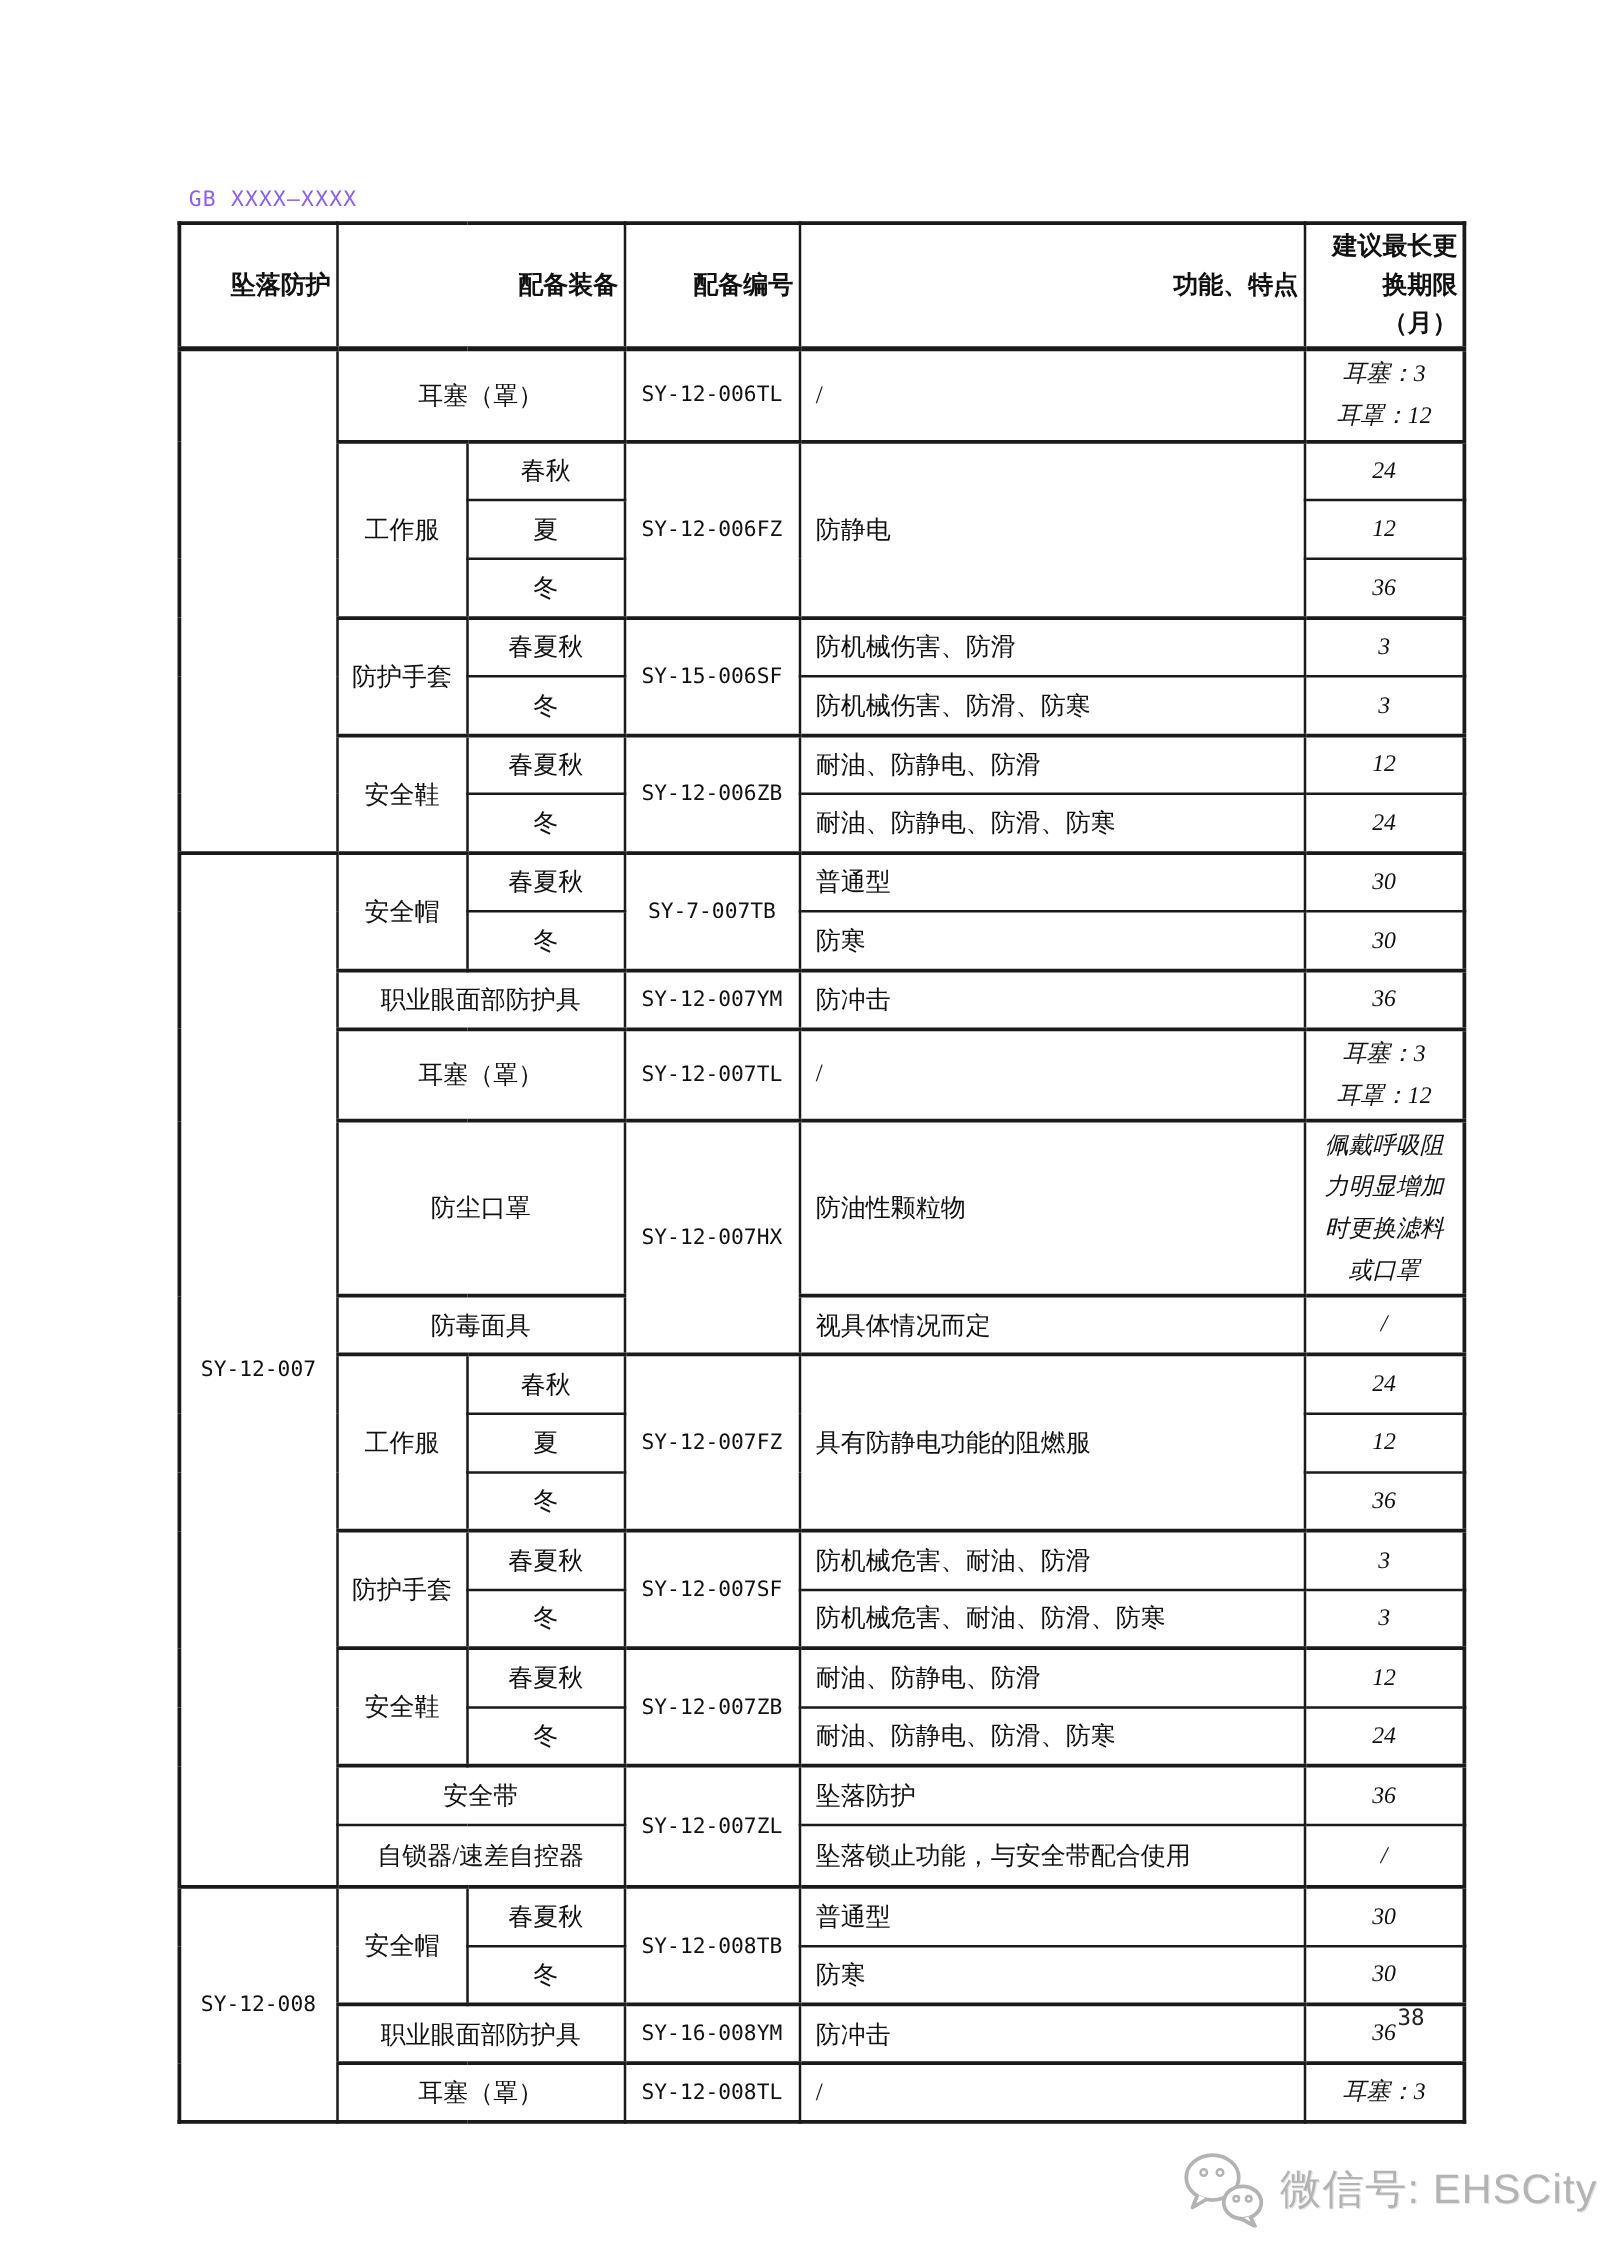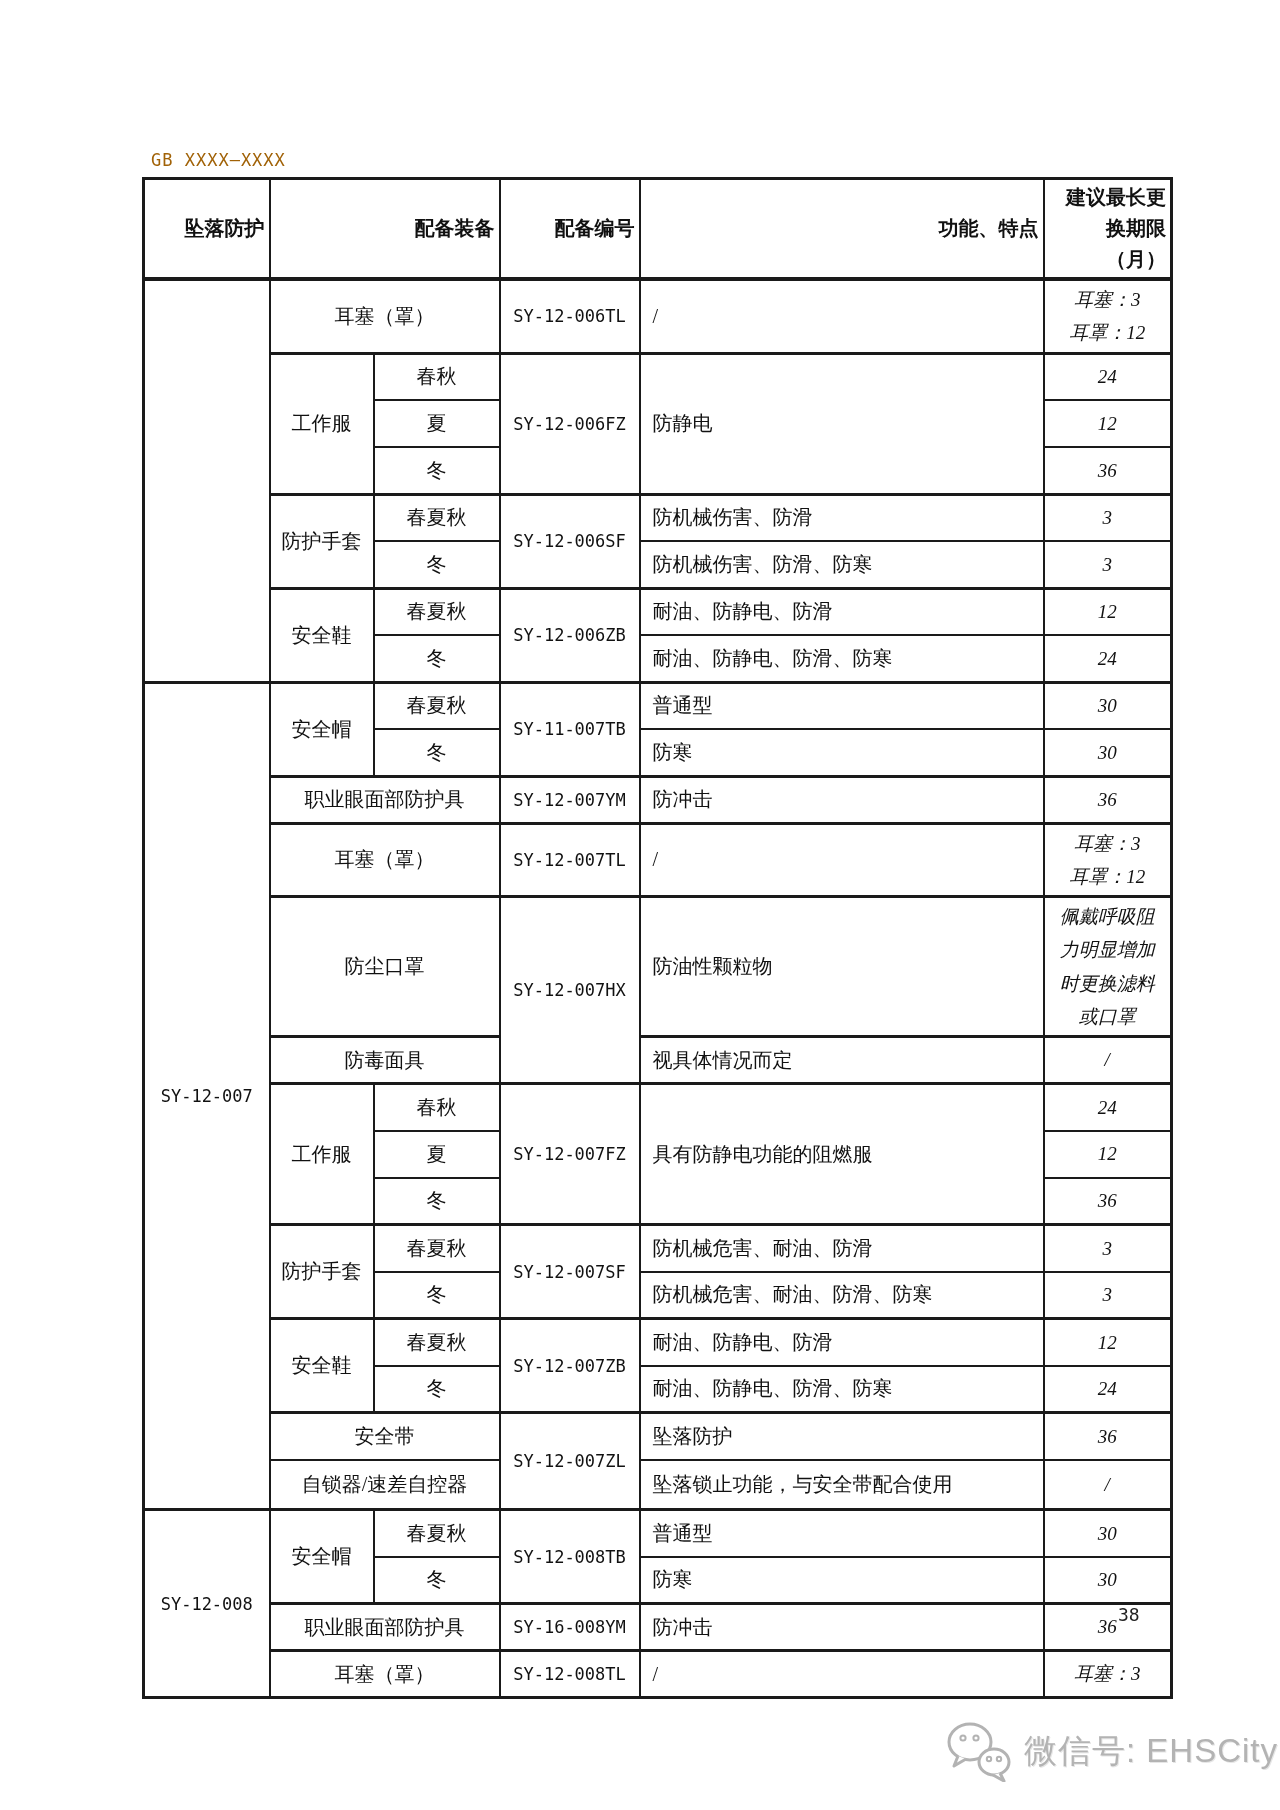--- a/index.html
+++ b/index.html
@@ -7,21 +7,21 @@
     width:1280px;height:1810px;
     background:#ffffff;
     position:relative;
     font-family:"Liberation Serif","DejaVu Serif",serif;
     color:#111;
     -webkit-font-smoothing:antialiased;
   }
   .doc-code{
     position:absolute;left:151px;top:150px;
     font-family:"DejaVu Sans Mono","Liberation Mono",monospace;
-    font-size:17px;letter-spacing:1px;color:#a16207;
+    font-size:17px;letter-spacing:1px;color:#8b5cf6;
   }
   table.ppe{
     position:absolute;left:142px;top:177px;
     border-collapse:collapse;
     table-layout:fixed;
     width:1028px;
     border:3px solid #1a1a1a;
   }
   table.ppe col.c1{width:126px;}
   table.ppe col.c2a{width:104px;}
@@ -128,21 +128,21 @@
       <td class="c-season">夏</td>
       <td class="c-period">12</td>
     </tr>
     <tr class="r">
       <td class="c-season">冬</td>
       <td class="c-period">36</td>
     </tr>
     <tr class="r gt">
       <td rowspan="2" class="c-item">防护手套</td>
       <td class="c-season">春夏秋</td>
-      <td rowspan="2" class="c-code">SY-12-006SF</td>
+      <td rowspan="2" class="c-code">SY-15-006SF</td>
       <td class="c-func">防机械伤害、防滑</td>
       <td class="c-period">3</td>
     </tr>
     <tr class="r">
       <td class="c-season">冬</td>
       <td class="c-func">防机械伤害、防滑、防寒</td>
       <td class="c-period">3</td>
     </tr>
     <tr class="r gt">
       <td rowspan="2" class="c-item">安全鞋</td>
@@ -154,21 +154,21 @@
     <tr class="r">
       <td class="c-season">冬</td>
       <td class="c-func">耐油、防静电、防滑、防寒</td>
       <td class="c-period">24</td>
     </tr>
 
     <tr class="r gt">
       <td rowspan="15" class="c-code">SY-12-007</td>
       <td rowspan="2" class="c-item">安全帽</td>
       <td class="c-season">春夏秋</td>
-      <td rowspan="2" class="c-code">SY-11-007TB</td>
+      <td rowspan="2" class="c-code">SY-7-007TB</td>
       <td class="c-func">普通型</td>
       <td class="c-period">30</td>
     </tr>
     <tr class="r">
       <td class="c-season">冬</td>
       <td class="c-func">防寒</td>
       <td class="c-period">30</td>
     </tr>
     <tr class="r gt">
       <td colspan="2" class="c-item">职业眼面部防护具</td>

